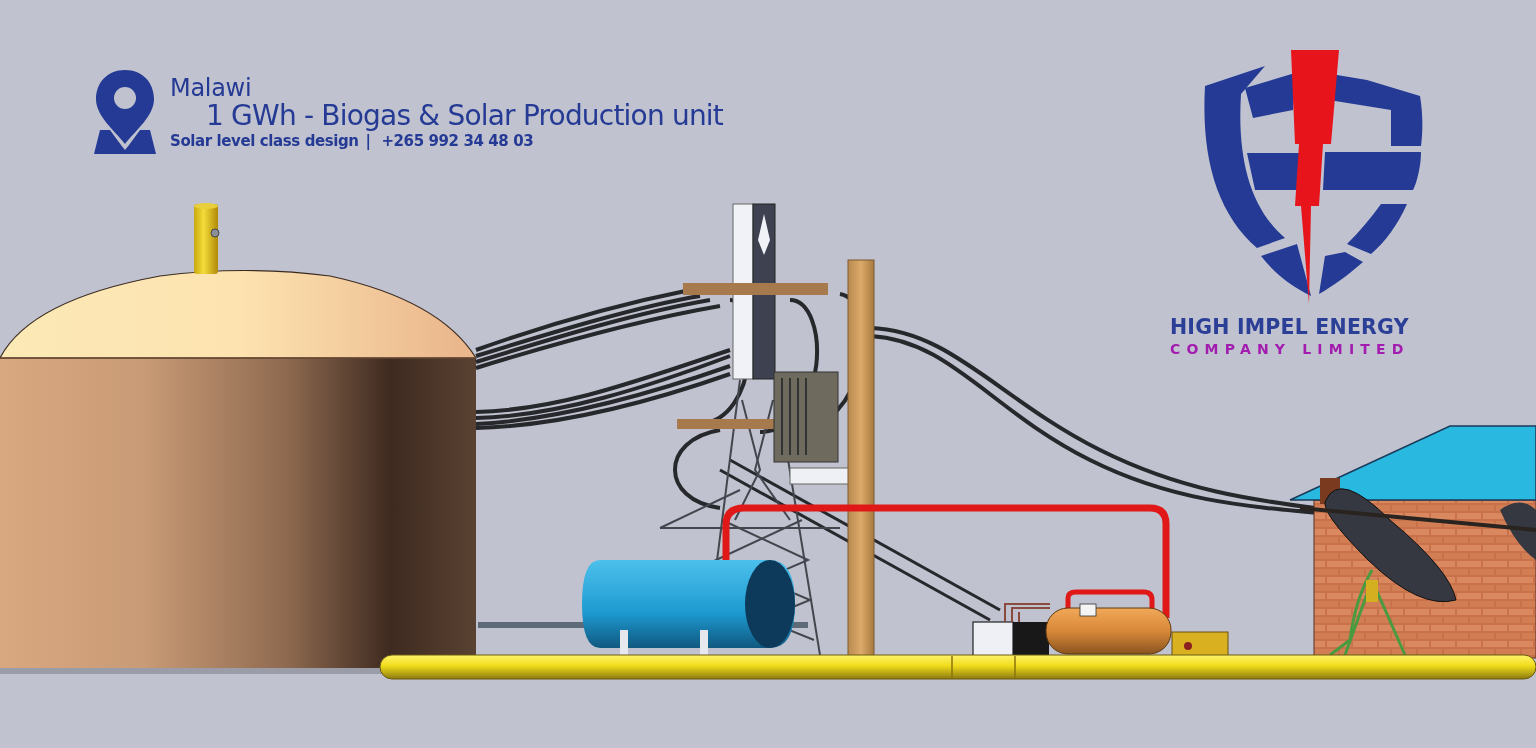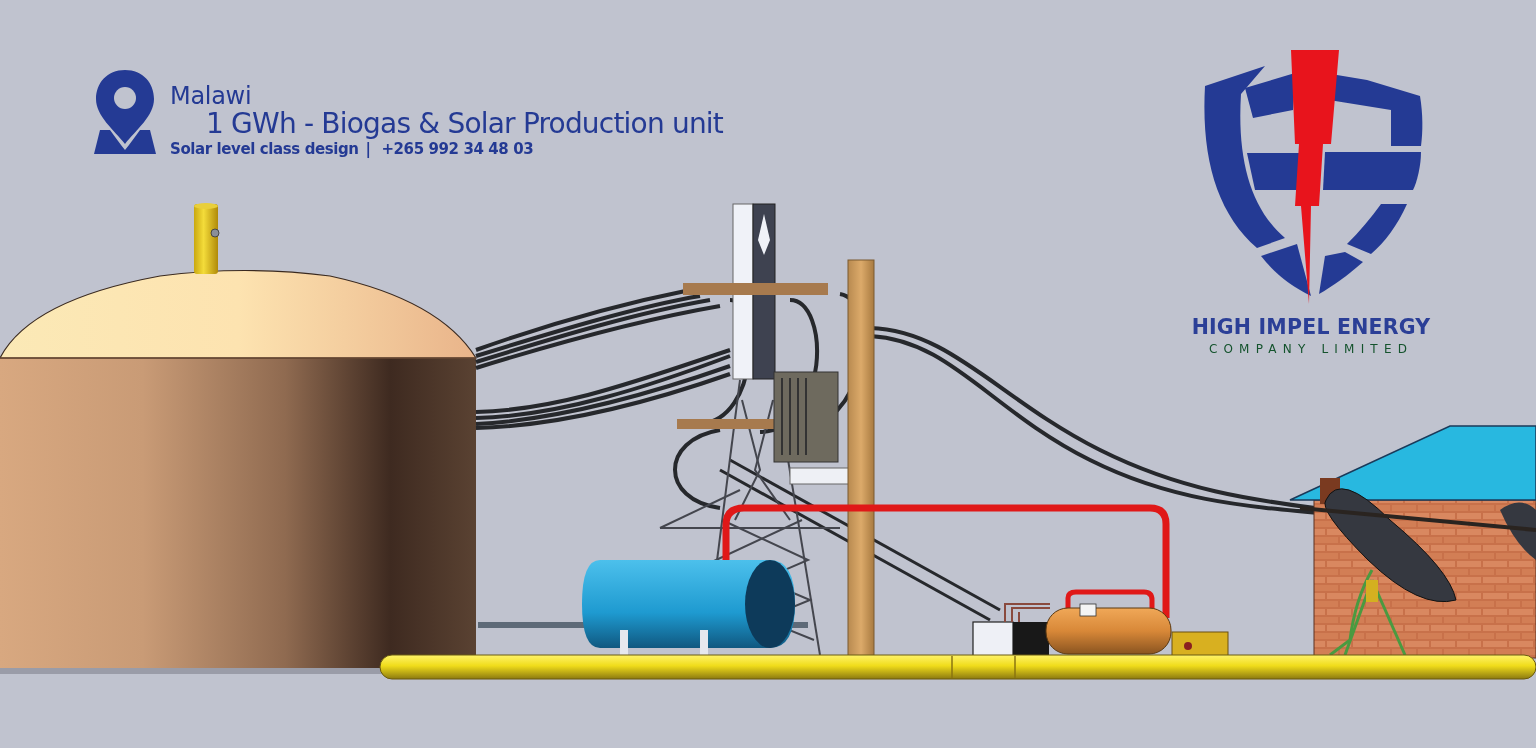--- a/index.html
+++ b/index.html
@@ -9,30 +9,30 @@
       font-family: "DejaVu Sans", "Liberation Sans", sans-serif;
       position: relative;
     }
     .scene { position: absolute; left: 0; top: 0; width: 1536px; height: 748px; }
     .header {
       position: absolute; left: 92px; top: 68px;
       display: flex; align-items: flex-start;
     }
     .pin { width: 66px; height: 90px; margin-right: 12px; margin-top: 0; }
     .header-text { display: flex; flex-direction: column; color: #243a94; }
-    .h-country { font-size: 24px; line-height: 25px; font-weight: 500; letter-spacing: -0.3px; margin-top: 16px; }
+    .h-country { font-size: 24px; line-height: 25px; font-weight: 500; letter-spacing: -0.3px; margin-top: 8px; }
     .h-title { font-size: 28px; line-height: 30px; font-weight: 500; letter-spacing: -0.8px; margin-left: 36px; }
     .h-sub { font-size: 15px; line-height: 20px; font-weight: bold; letter-spacing: -0.4px; }
     .h-sub .sep { margin: 0 6px 0 2px; }
     .logo { position: absolute; left: 1195px; top: 48px; width: 240px; height: 270px; }
     .brand {
-      position: absolute; left: 1170px; top: 314px; width: 282px; text-align: center; color: #2b3f97;
+      position: absolute; left: 1170px; top: 314px; width: 282px; text-align: left; color: #2b3f97;
     }
     .brand-name { font-size: 20.5px; font-weight: bold; letter-spacing: 0.2px; line-height: 26px; }
-    .brand-sub { font-size: 12px; letter-spacing: 6.2px; line-height: 18px; font-weight: normal; color: #14532d; }
+    .brand-sub { font-size: 14px; letter-spacing: 6.2px; line-height: 18px; font-weight: bold; color: #a21caf; }
   </style>
 </head>
 <body>
 
 <svg class="scene" viewBox="0 0 1536 748" xmlns="http://www.w3.org/2000/svg">
   <defs>
     <linearGradient id="tankBody" x1="0" x2="1" y1="0" y2="0">
       <stop offset="0" stop-color="#d8a880"></stop>
       <stop offset="0.3" stop-color="#c99b76"></stop>
       <stop offset="0.6" stop-color="#8f6a50"></stop>

